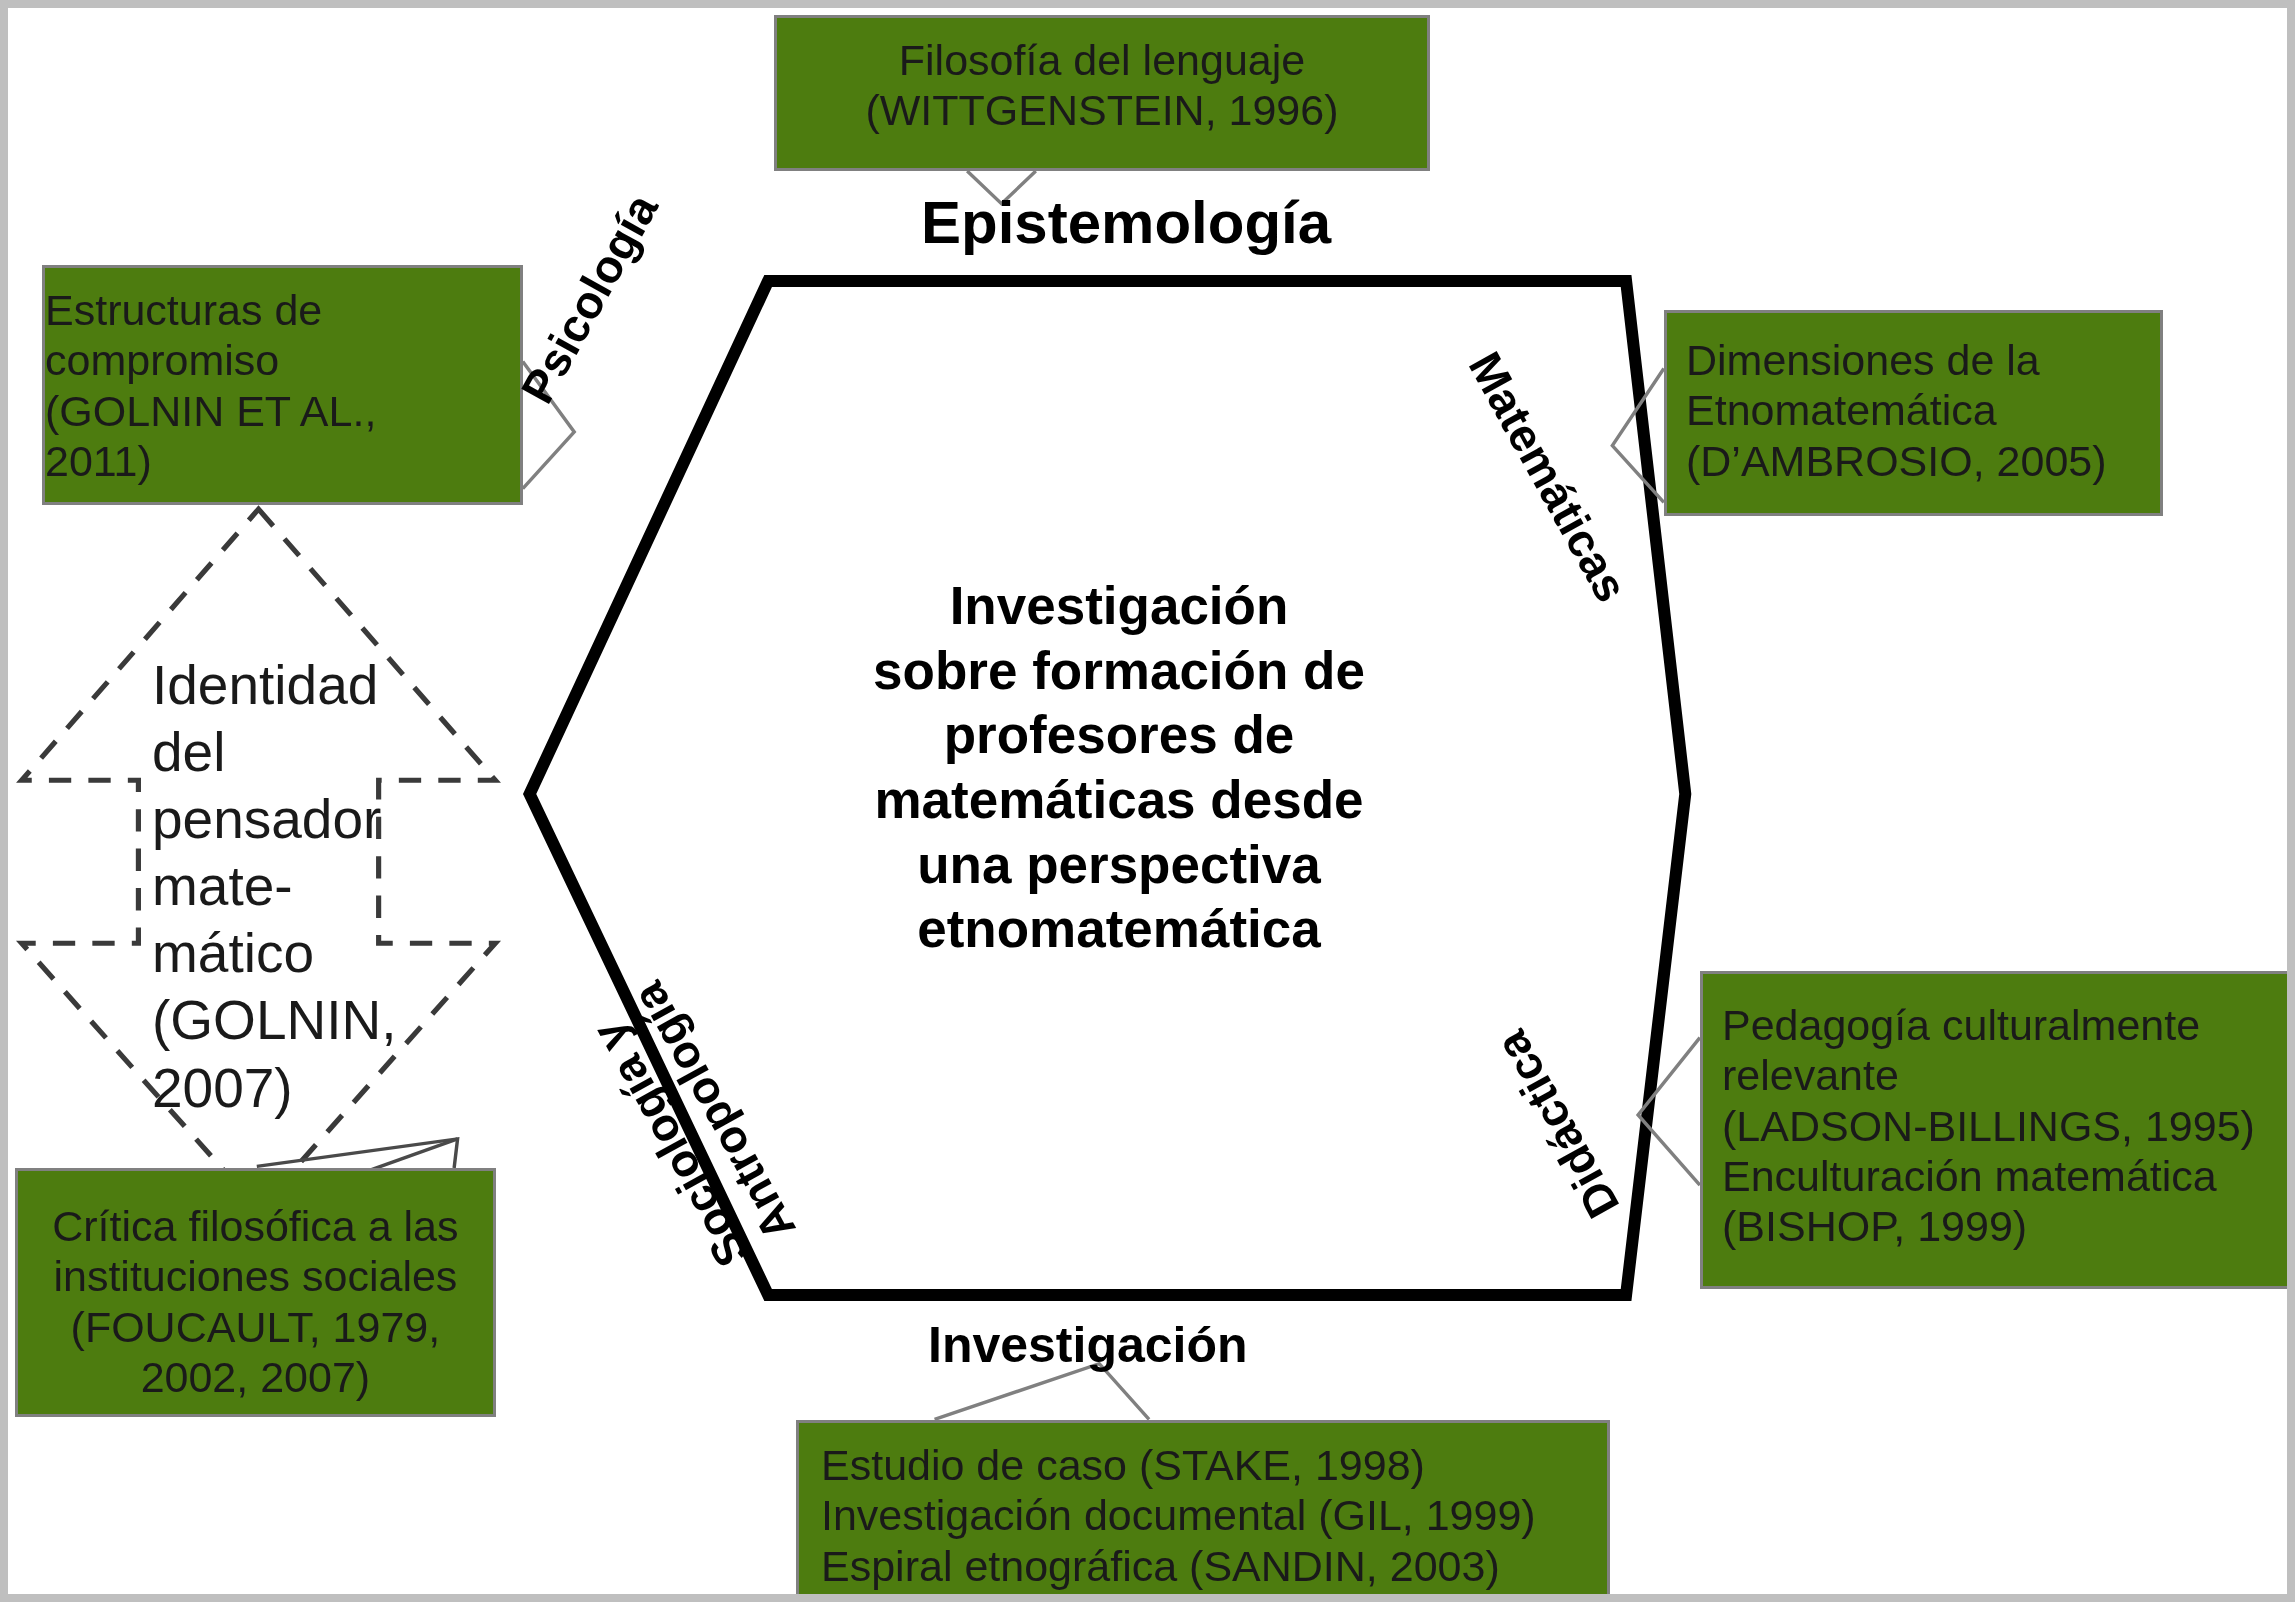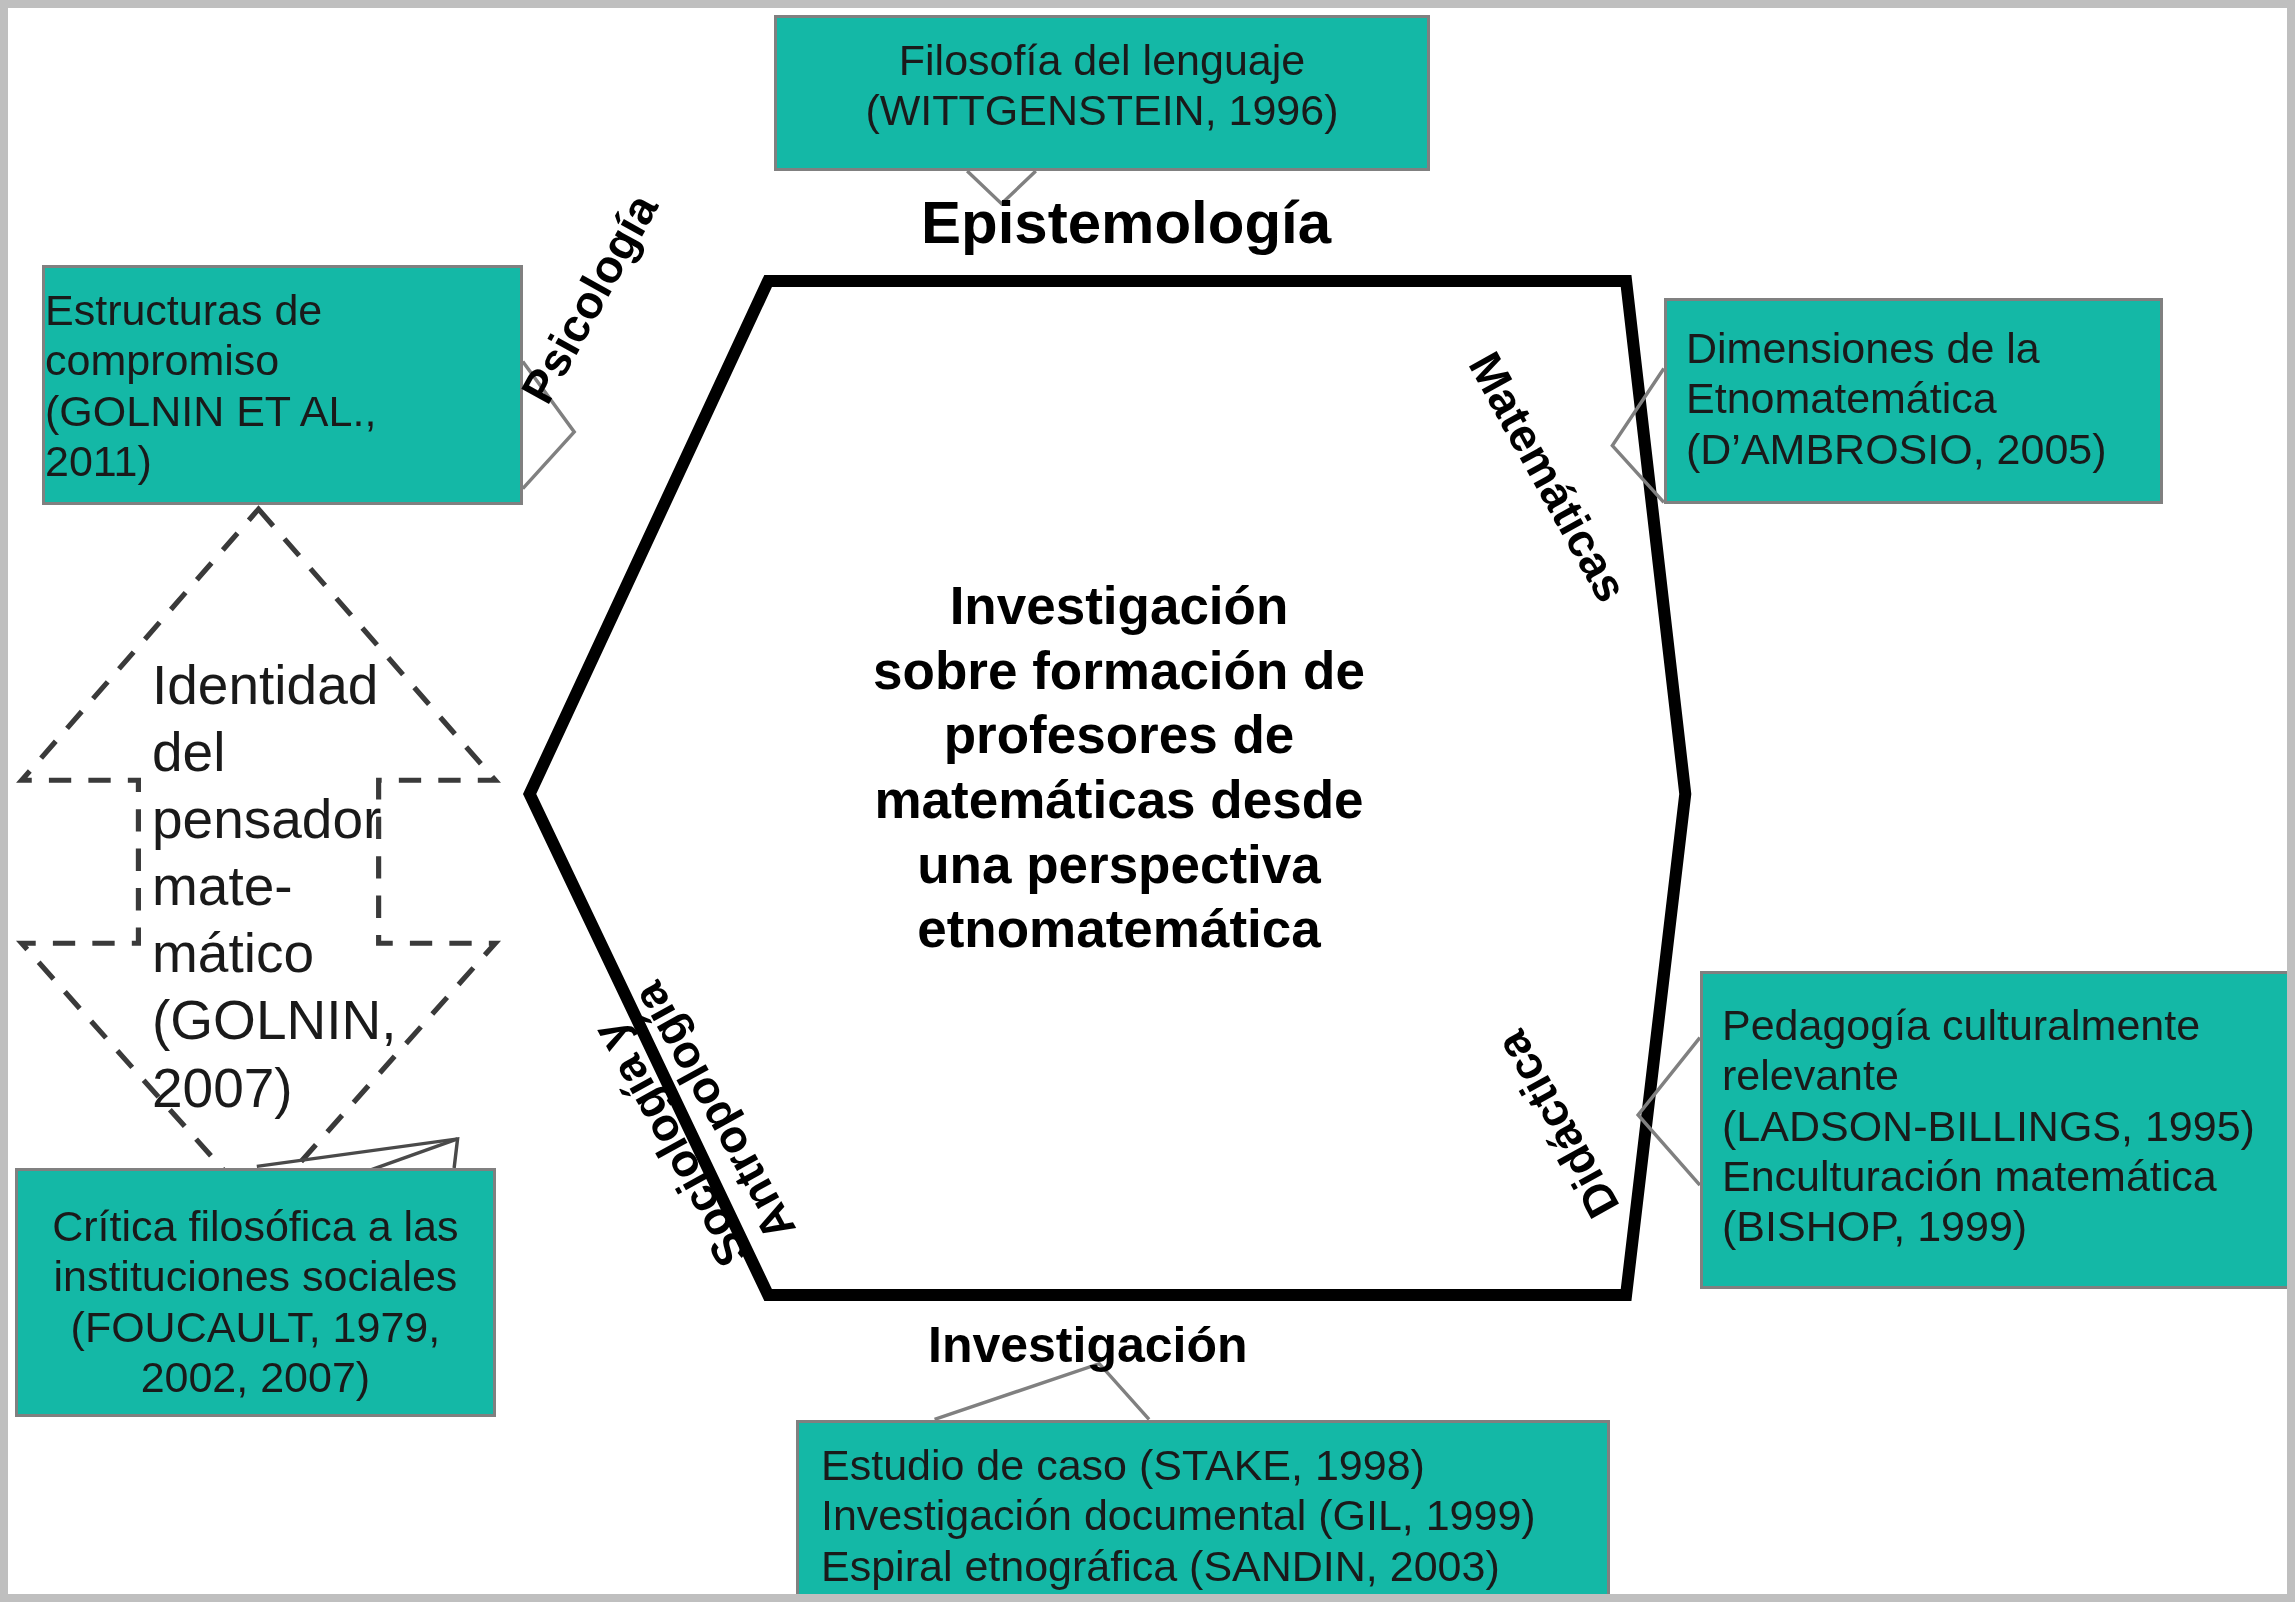--- a/index.html
+++ b/index.html
@@ -22,21 +22,21 @@
     left:0; top:0;
     width:2295px;
     height:1602px;
     pointer-events:none;
   }
 
   
   .callout{
     position:absolute;
     box-sizing:border-box;
-    background:#14b8a6;
+    background:#4d7c0f;
     border:3.4px solid #808080;
     color:#1a1a1a;
     line-height:1.17;
     z-index:6;
   }
   .callout .txt{ display:block; }
 
   .c-top{
     left:766px; top:6.9px; width:656px; height:156px;
     font-size:43px; text-align:center;
@@ -46,21 +46,21 @@
     left:34px; top:257px; width:481px; height:240px;
     font-size:43px; text-align:left;
     padding-top:17px;
   }
   .c-left-bottom{
     left:6.9px; top:1160px; width:481px; height:249px;
     font-size:43px; text-align:center;
     padding-top:30px;
   }
   .c-right-top{
-    left:1656px; top:290px; width:499px; height:206px;
+    left:1656px; top:302px; width:499px; height:206px;
     font-size:43px; text-align:left;
     padding:22px 0 0 19px;
   }
   .c-right-bottom{
     left:1692px; top:963px; width:601px; height:318px;
     font-size:43px; text-align:left;
     padding:26px 0 0 19px;
   }
   .c-bottom{
     left:788px; top:1412px; width:814px; height:184px;

